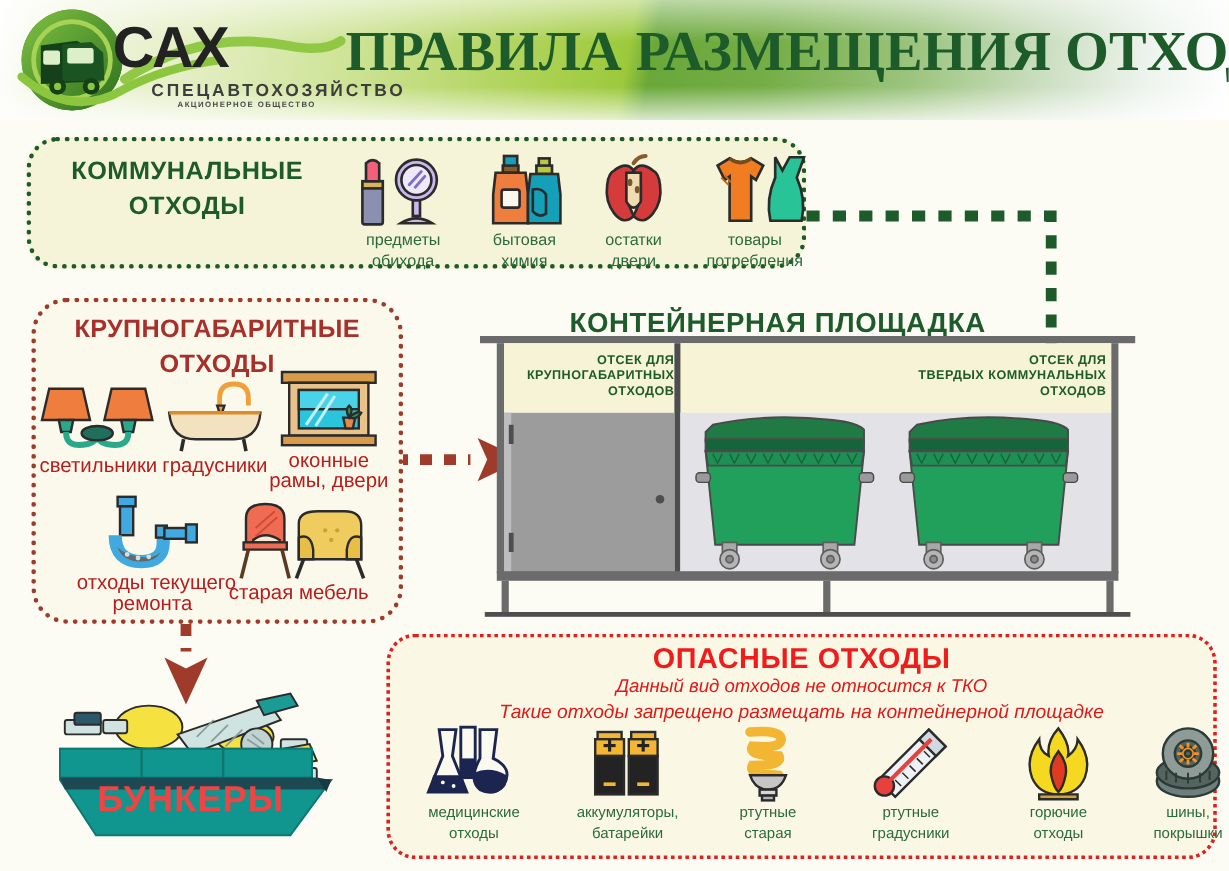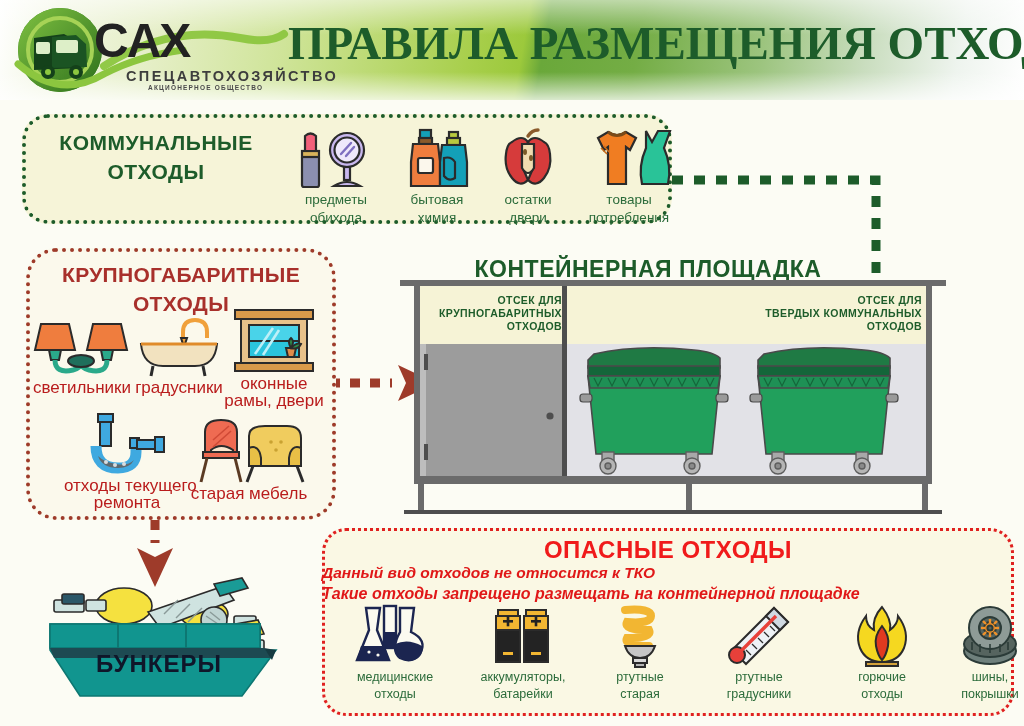--- a/index.html
+++ b/index.html
@@ -102,37 +102,37 @@
   }
   .sign-txt{
     position:absolute;text-align:right;color:#1d5c2a;
     font-size:10.5px;font-weight:bold;line-height:13px;letter-spacing:.4px;
   }
 
   
   #bunker{position:absolute;left:28px;top:578px;width:270px;height:125px;}
   #bunker-label{
     position:absolute;left:28px;top:650px;width:262px;text-align:center;
-    color:#0f172a;font-weight:bold;font-size:24px;letter-spacing:1px;
+    color:#ef4444;font-weight:bold;font-size:30px;letter-spacing:1px;
   }
 
   
   #haz-box{left:322px;top:528px;width:692px;height:188px;}
   #haz-box .inner{
     background:#faf8e4;
     border:3.5px dotted #e02020;
     border-radius:24px;
   }
   #haz-title{
     position:absolute;left:0;top:8px;width:100%;text-align:center;
     color:#f01b1b;font-weight:bold;font-size:24px;letter-spacing:.5px;
   }
   .haz-sub{
-    position:absolute;left:0;width:100%;text-align:left;
-    color:#e01818;font-weight:bold;font-style:italic;font-size:15.5px;
+    position:absolute;left:0;width:100%;text-align:center;
+    color:#e01818;font-weight:normal;font-style:italic;font-size:15.5px;
   }
   #haz-sub1{top:36px;}
   #haz-sub2{top:57px;font-size:16px;}
   #haz-box .cap{color:#2b6b3a;font-size:12.5px;line-height:15px;}
 
   svg{display:block;overflow:visible;}
 </style>
 </head>
 <body>
 

